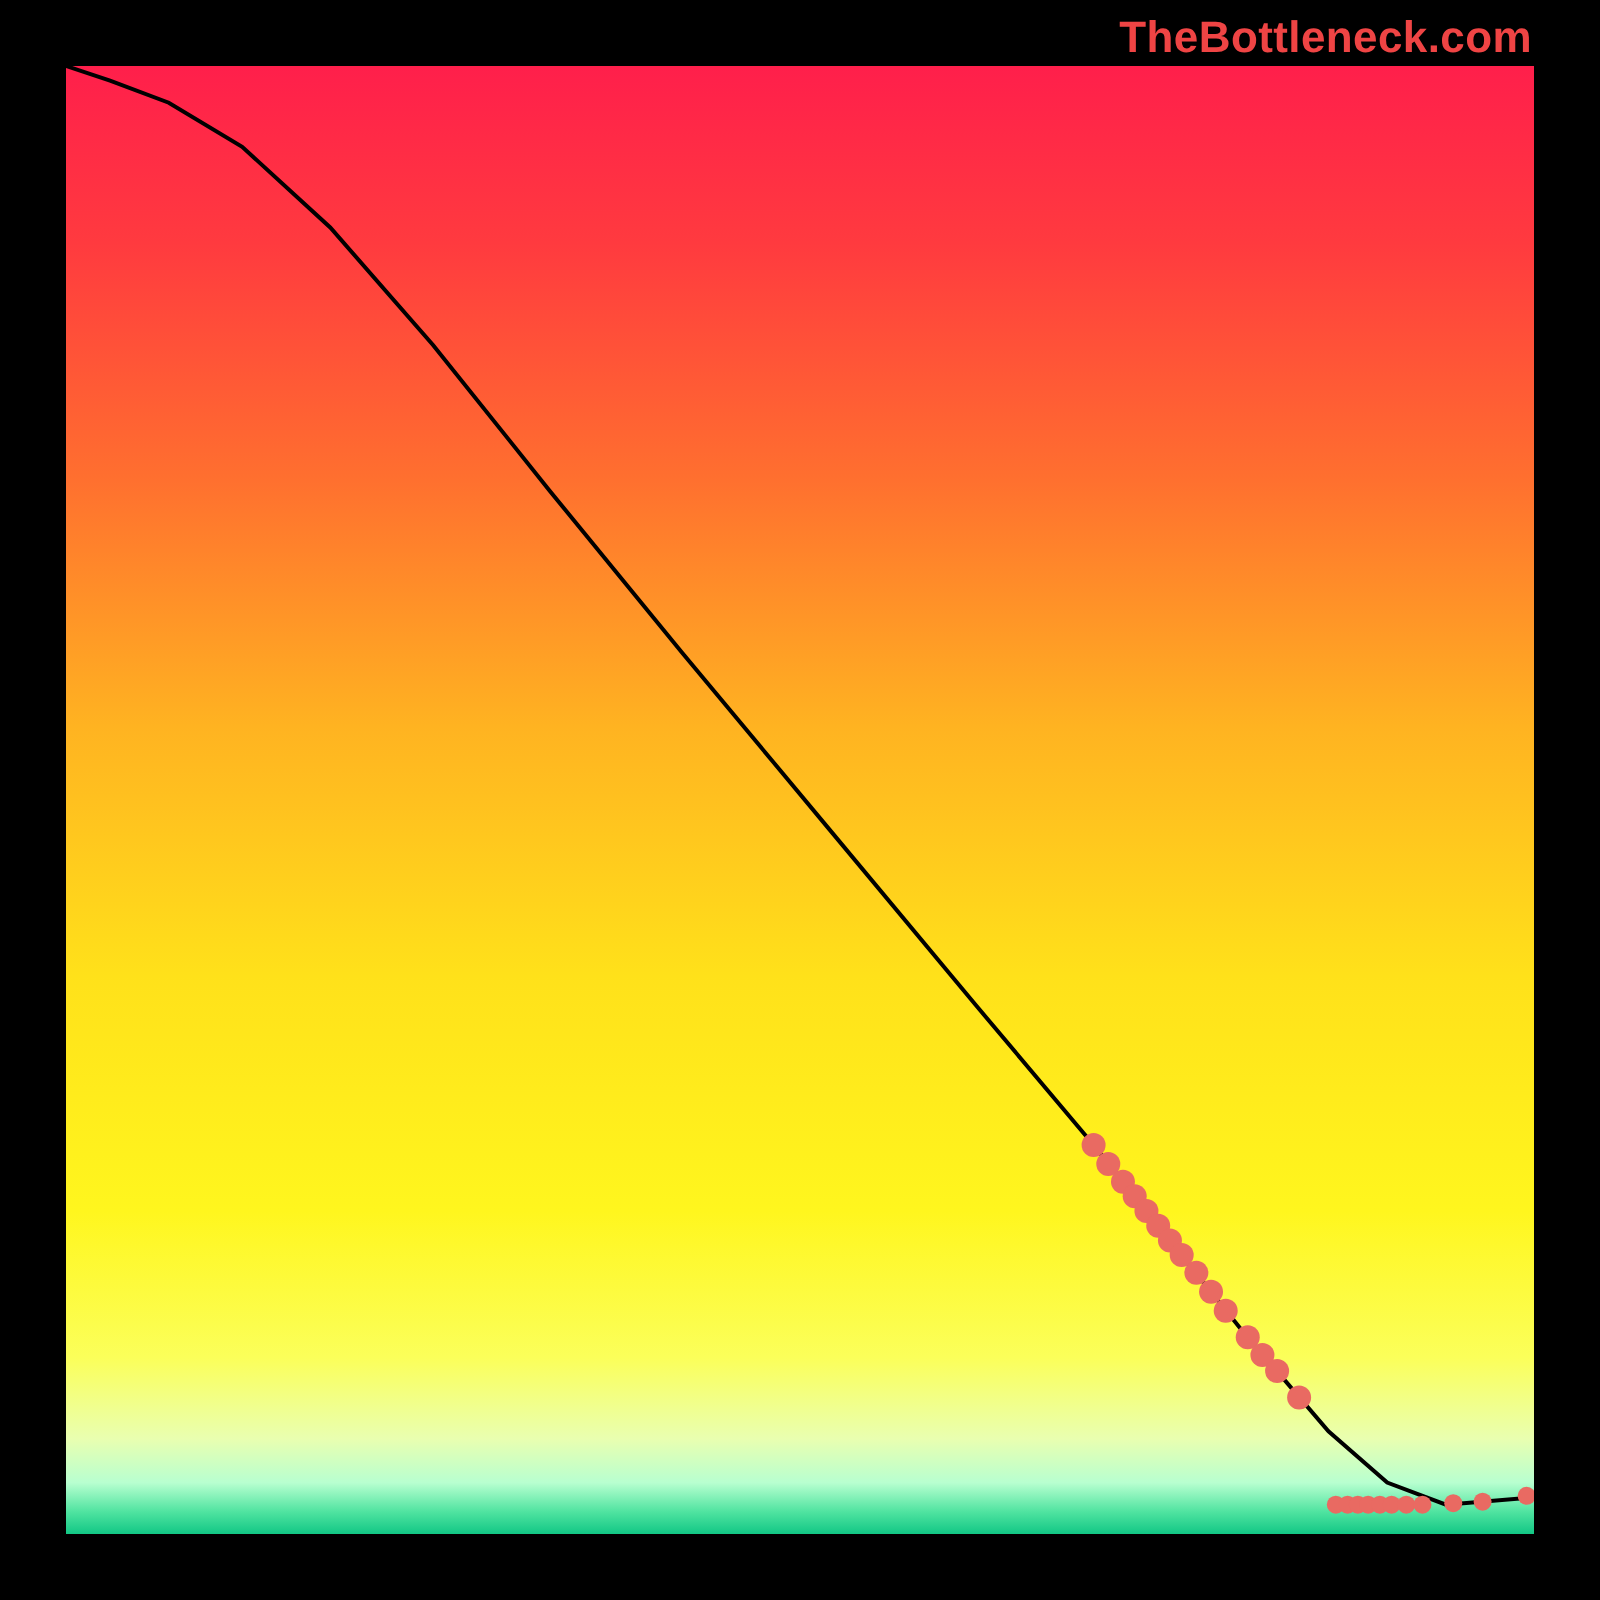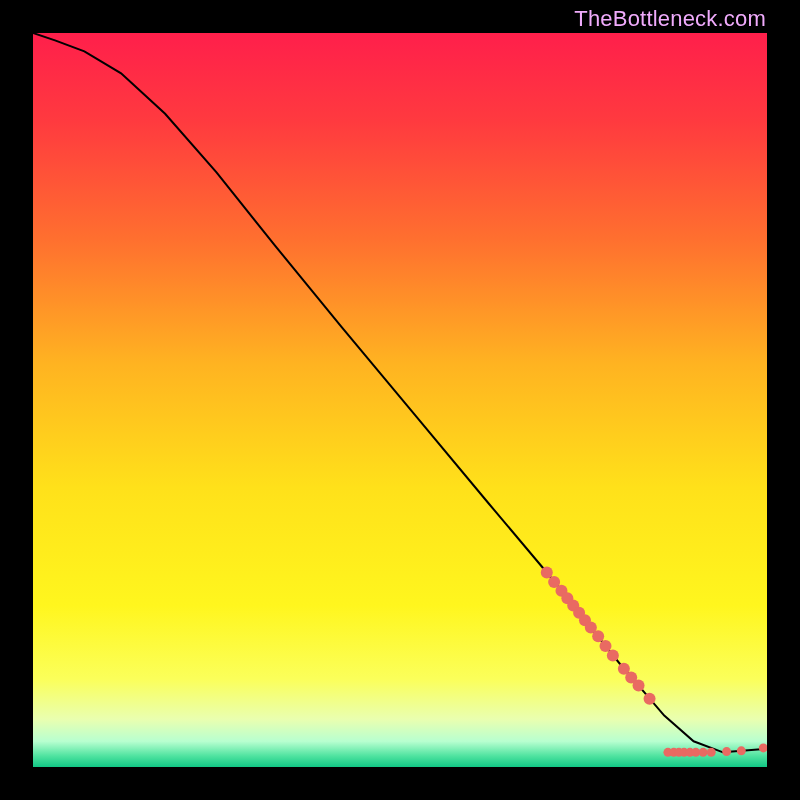--- a/index.html
+++ b/index.html
@@ -24,23 +24,23 @@
     left: 33px;
     top: 33px;
     width: 734px;
     height: 734px;
     overflow: hidden;
   }
   .watermark {
     position: absolute;
     top: 6px;
     right: 34px;
-    color: #f0abfc;
+    color: #ef4444;
     font-size: 22px;
-    font-weight: 400;
+    font-weight: 700;
     letter-spacing: 0.2px;
   }
   svg {
     position: absolute;
     left: 0;
     top: 0;
   }
 </style>
 </head>
 <body>

